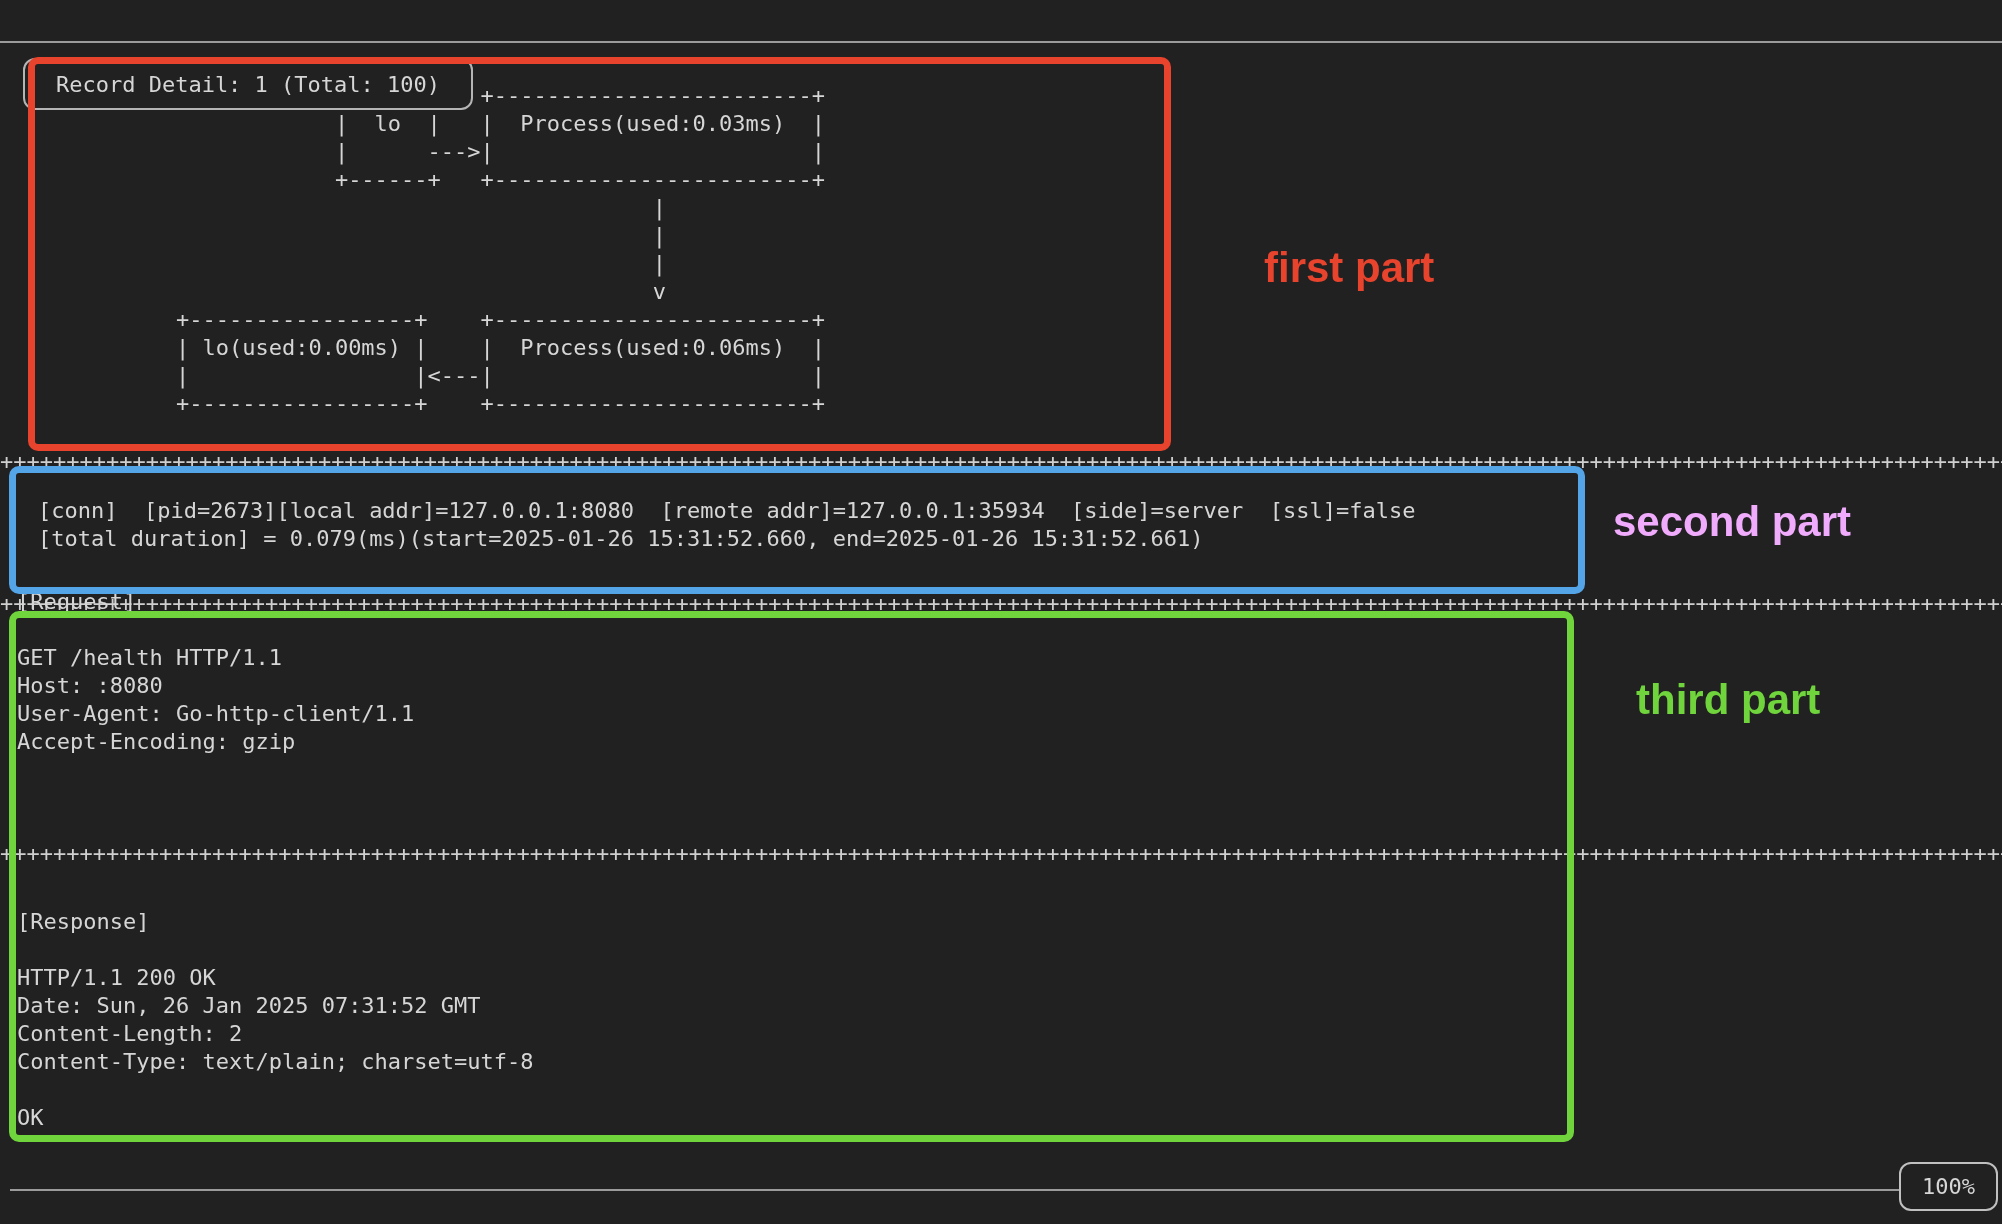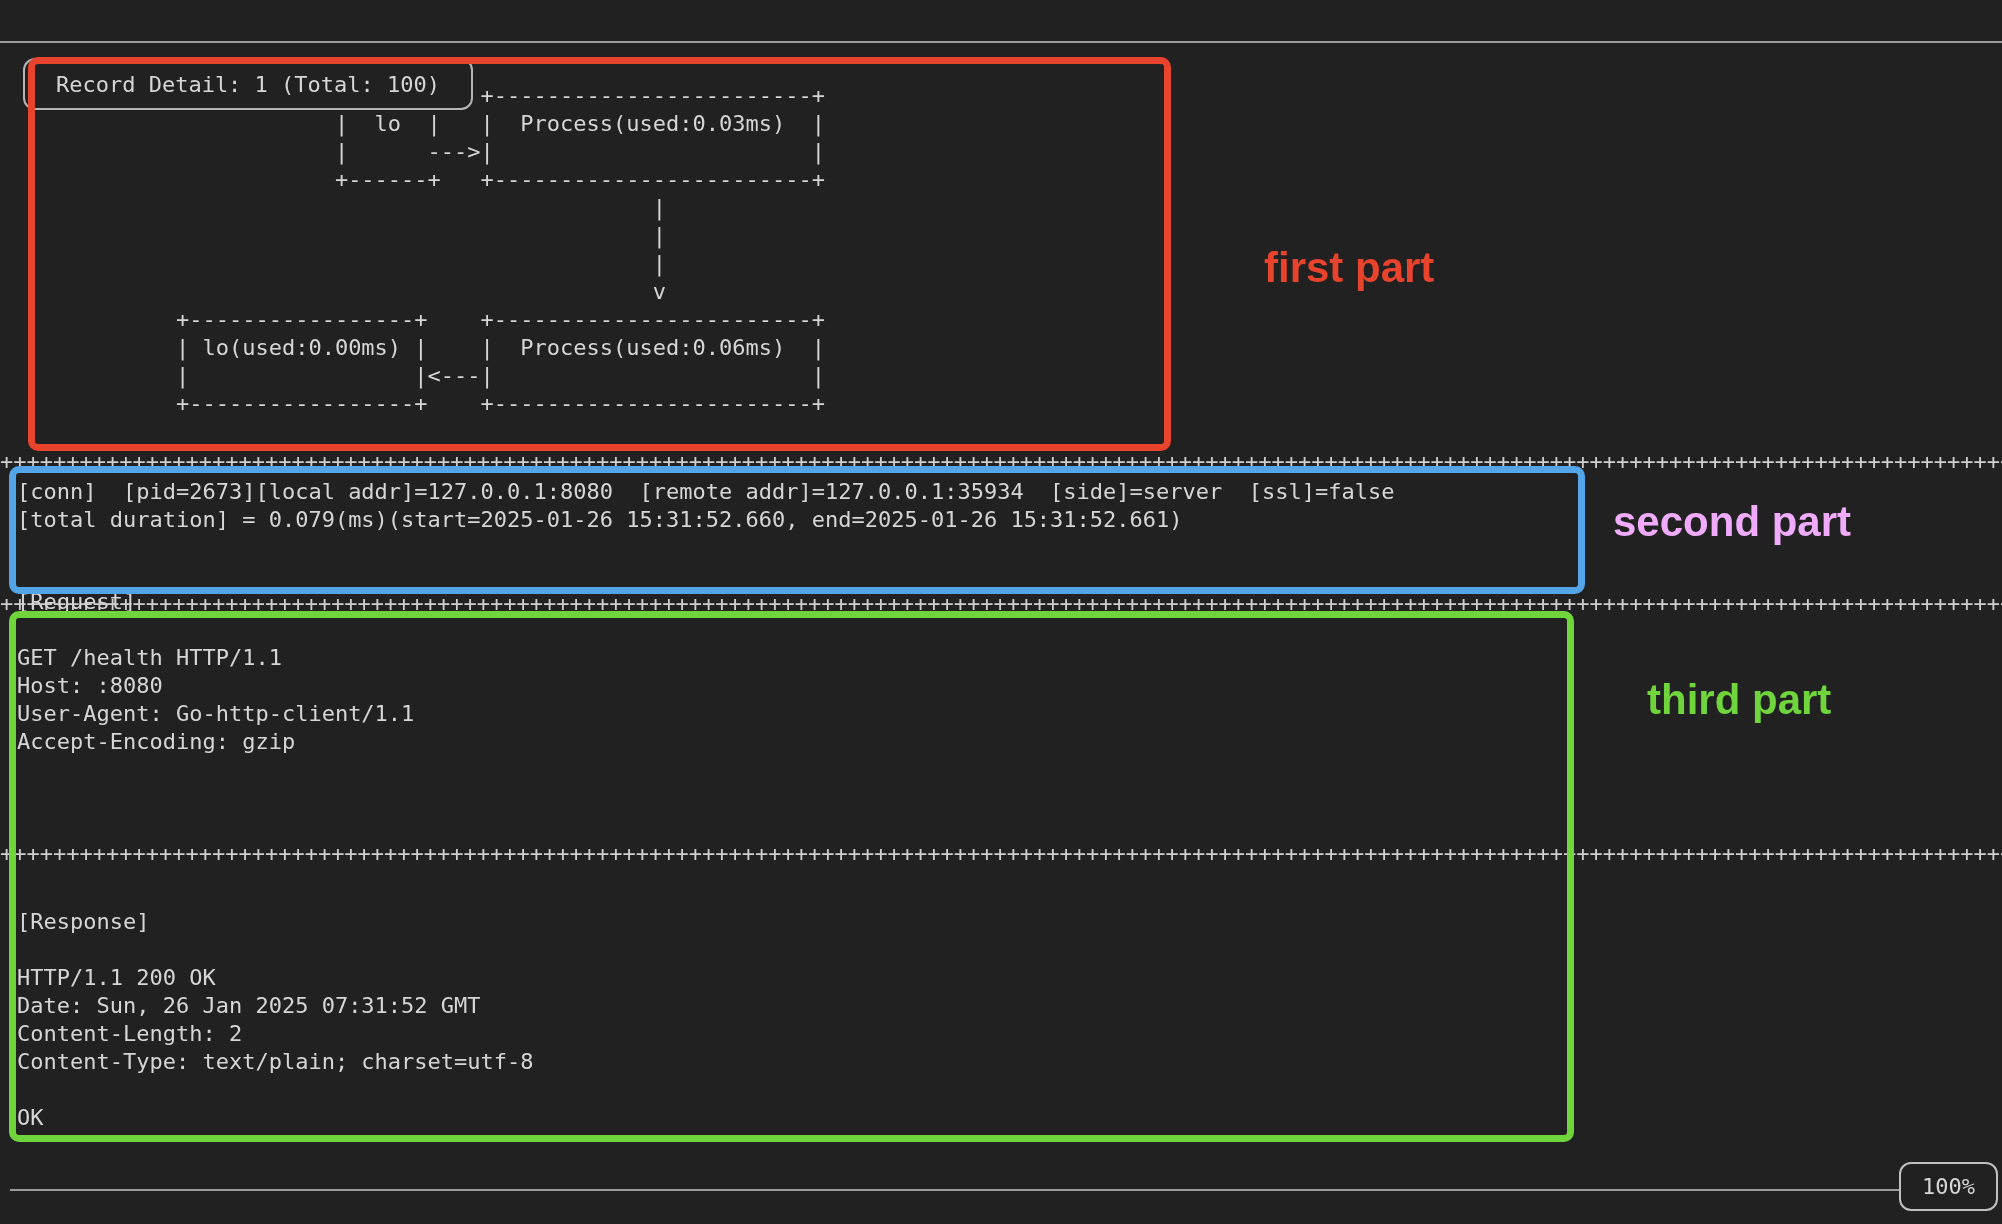--- a/index.html
+++ b/index.html
@@ -18,21 +18,21 @@
     border: 2px solid #b5b5b5; border-radius: 12px; background: #212121;
     display: flex; align-items: center; justify-content: center;
     font-size: 22px; color: #d6d6d6; white-space: pre; z-index: 2; margin-top: 44px;
   }
   pre.term {
     position: absolute; left: 17px;
     font-family: "DejaVu Sans Mono", monospace;
     font-size: 22px; line-height: 28px; color: #d6d6d6; white-space: pre;
   }
   .diagram { top: 82px; }
-  .conn-text { top: 478px; }
+  .conn-text { top: 497px; padding-left: 21px; }
   .request-text { top: 588px; }
   .response-text { top: 908px; }
   .sep {
     position: absolute; left: 0; width: 2002px; overflow: hidden;
     font-family: "DejaVu Sans Mono", monospace;
     font-size: 22px; line-height: 28px; color: #cfcfcf; white-space: pre;
   }
   .sep-1 { top: 448px; }
   .sep-2 { top: 590px; }
   .sep-3 { top: 840px; }
@@ -46,21 +46,21 @@
   .annot-red   { left: 28px; top: 57px;  width: 1143px; height: 394px; border-radius: 10px; }
   .annot-blue  { left: 9px;  top: 466px; width: 1576px; height: 128px; border-radius: 10px; }
   .annot-green { left: 9px;  top: 611px; width: 1565px; height: 531px; border-radius: 10px; }
   .annot-label {
     position: absolute; z-index: 4;
     font-family: "Liberation Sans", sans-serif;
     font-size: 42px; font-weight: 700; white-space: nowrap;
   }
   .label-first  { left: 1264px; top: 244px; }
   .label-second { left: 1613px; top: 498px; }
-  .label-third  { left: 1636px; top: 676px; margin-left: 11px; }
+  .label-third  { left: 1636px; top: 676px; }
 </style>
 </head>
 <body>
 
 <div class="screen">
 
   <div class="hline top-line"></div>
 
   <div class="title-box">
     <span>Record Detail: 1 (Total: 100)</span>

